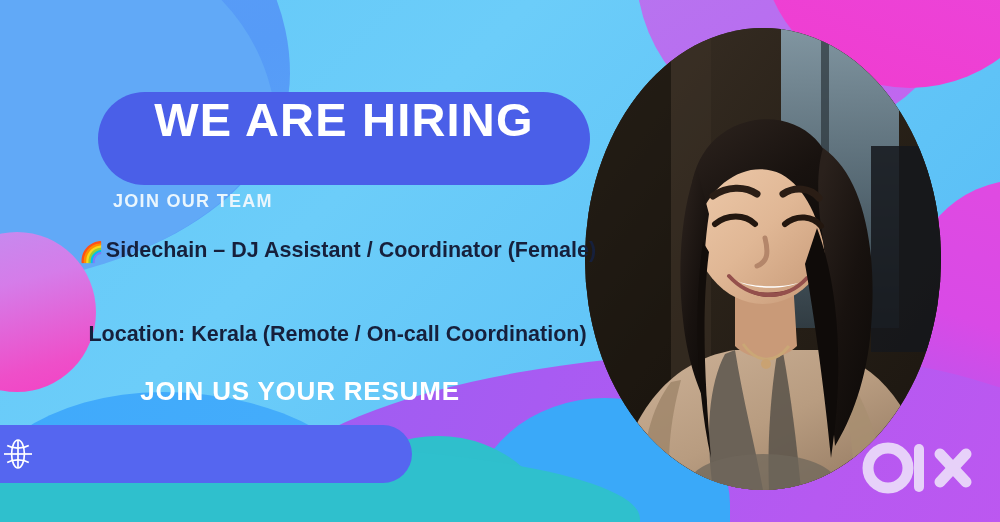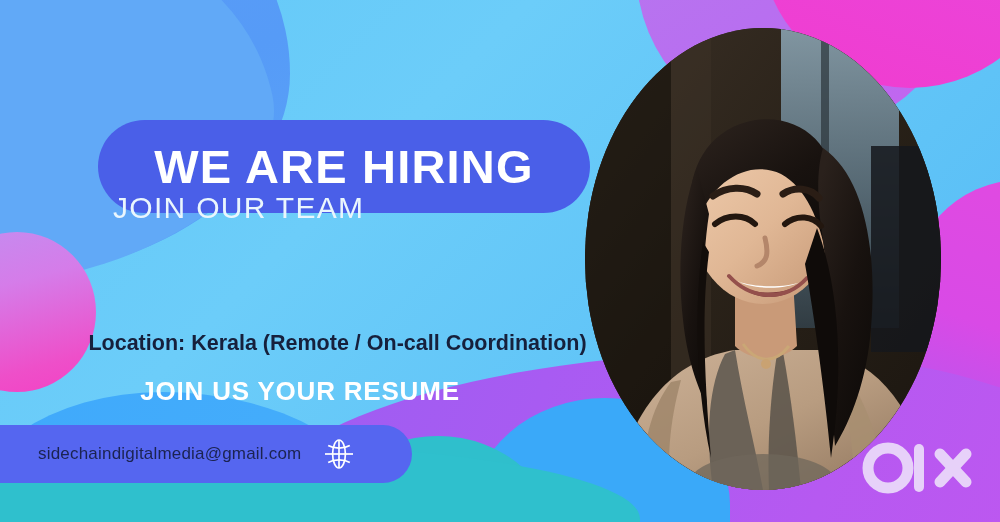--- a/index.html
+++ b/index.html
@@ -88,35 +88,35 @@
     background:#3aa9f9;
     border-radius:52% 48% 0 0 / 62% 56% 0 0;
   }
 
   
   .hiring-pill{
     position:absolute;left:98px;top:92px;
     width:492px;height:93px;
     background:#4a5fe8;
     border-radius:47px;
-    display:flex;align-items:center;justify-content:center;margin-top:28px;
+    display:flex;align-items:flex-start;justify-content:center;
   }
   .hiring-pill span{
     color:#ffffff;
     font-size:47px;
     font-weight:bold;
     letter-spacing:1.2px;
     white-space:nowrap;
   }
 
   .join-team{
     position:absolute;left:113px;top:191px;
     color:#eaf6fd;
-    font-size:30px;
-    font-weight:normal;
+    font-size:18px;
+    font-weight:bold;
     letter-spacing:1.3px;
   }
 
   
   .role-block{
     position:absolute;left:60px;top:234px;
     width:555px;
     text-align:center;
     color:#16203c;
     font-size:21.5px;
@@ -131,21 +131,20 @@
     vertical-align:-2px;
   }
 
   .location-line{
     position:absolute;left:60px;top:322px;
     width:555px;
     text-align:center;
     color:#16203c;
     font-size:21.5px;
     font-weight:bold;
-    margin-top:9px;
   }
 
   .resume-cta{
     position:absolute;left:60px;top:376px;
     width:480px;
     text-align:center;
     color:#ffffff;
     font-size:26px;
     font-weight:bold;
     letter-spacing:0.8px;
@@ -280,28 +279,28 @@
     </svg>
   </div>
 
   <div class="hiring-pill">
     <span>WE ARE HIRING</span>
   </div>
 
   <div class="join-team">JOIN OUR TEAM</div>
 
   <div class="role-block">
+    <span class="role-line1"><span class="rainbow-icon">🌈</span><span>Sidechain – DJ Assistant / Coordinator (Female)</span></span>
   </div>
 
   <div class="location-line">Location: Kerala (Remote / On-call Coordination)</div>
 
   <div class="resume-cta">JOIN US YOUR RESUME</div>
 
   <div class="email-bar">
-    <span class="email-text">sidechaindigitalmedia@gmail.com</span>
     <span class="globe-icon">
       <svg width="36" height="36" viewBox="0 0 36 36" aria-hidden="true">
         <g fill="none" stroke="#ffffff" stroke-width="1.7">
           <ellipse cx="18" cy="18" r="14"></ellipse>
           <ellipse cx="18" cy="18" rx="6.4" ry="14"></ellipse>
           <line x1="4" y1="18" x2="32" y2="18"></line>
           <path d="M7.2 9.6 C13 13 23 13 28.8 9.6"></path>
           <path d="M7.2 26.4 C13 23 23 23 28.8 26.4"></path>
           <line x1="18" y1="4" x2="18" y2="32"></line>
         </g>

